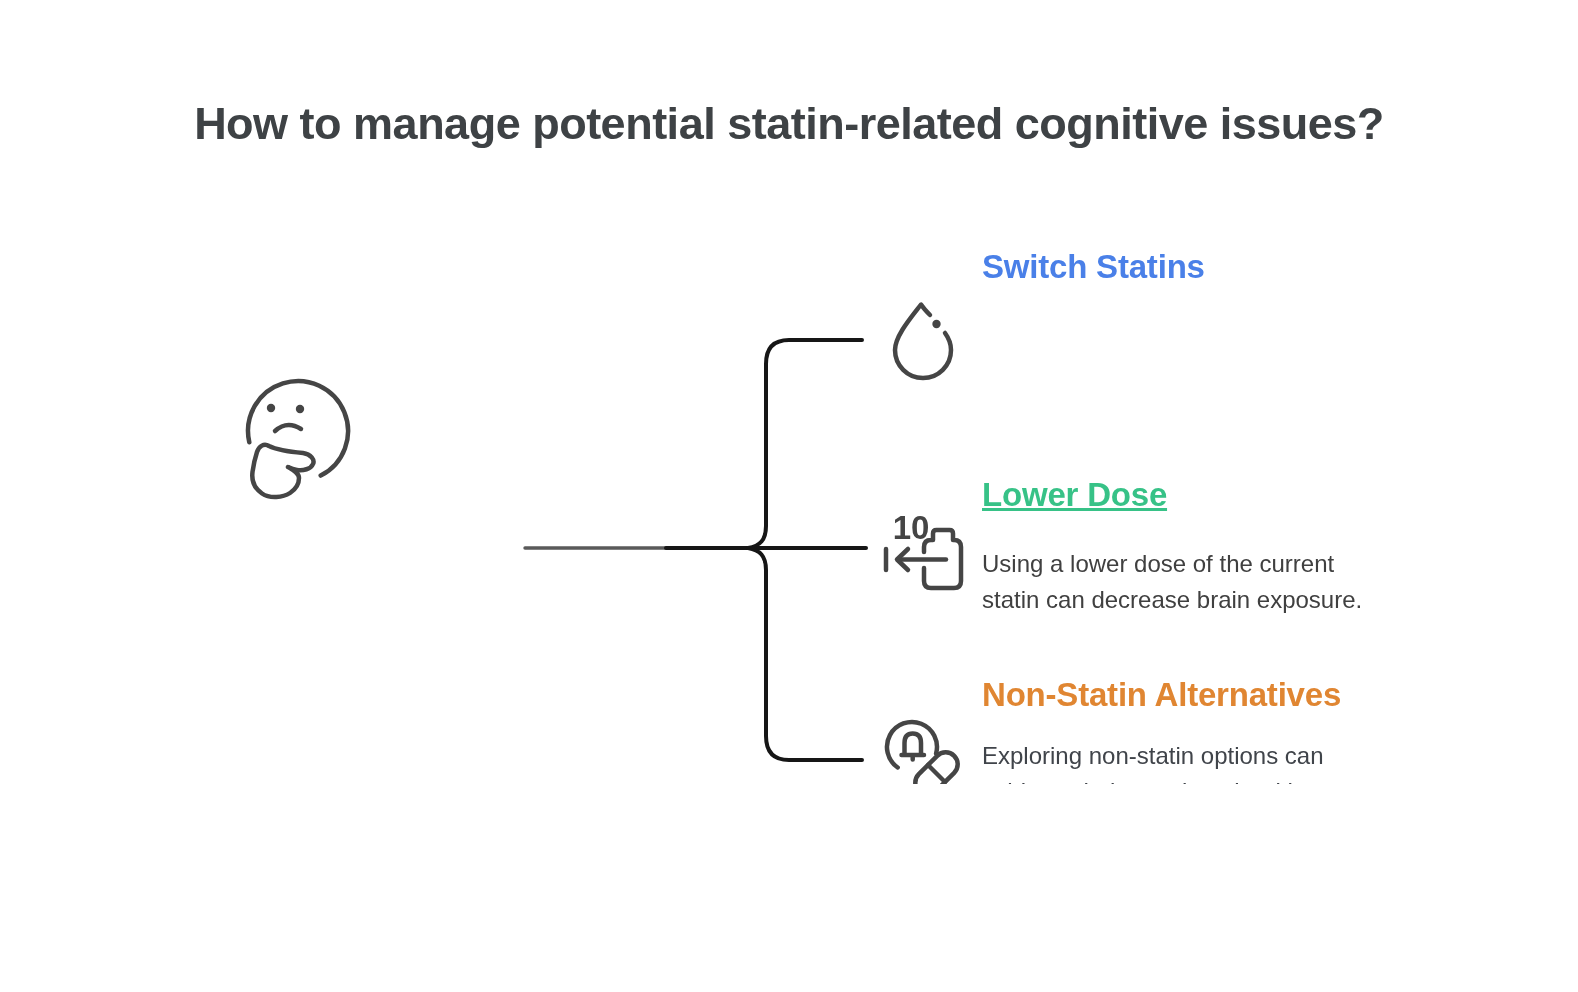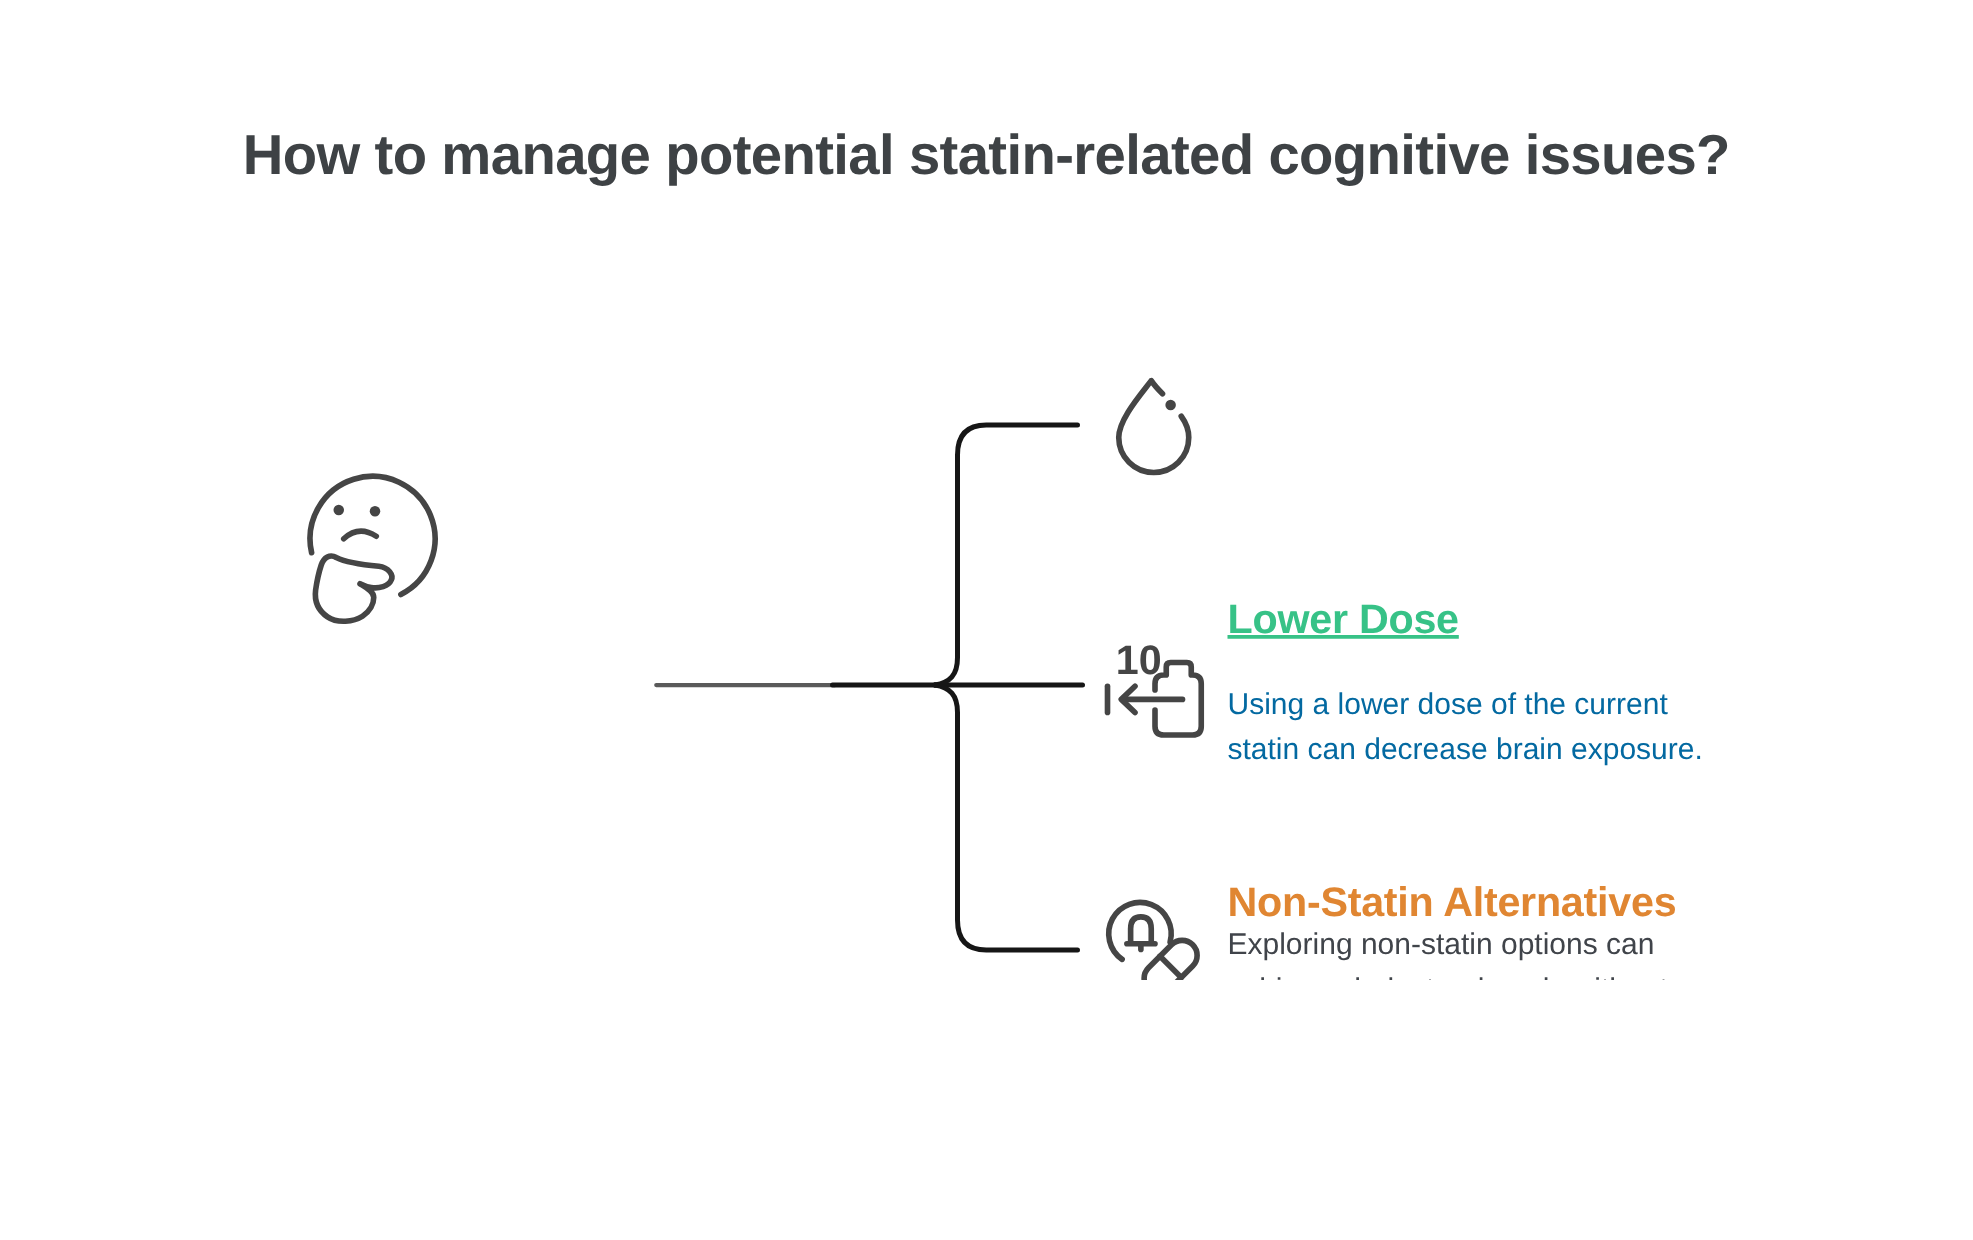--- a/index.html
+++ b/index.html
@@ -122,23 +122,24 @@
 
   <svg class="abs" style="left:880px; top:716px; width:90px; height:92px" viewBox="880 716 90 92">
     <path class="st" d="M 936.1 753.5 A 25 25 0 1 0 897.7 767.5"></path>
     <path class="st" d="M 901.5 755 L 924 755
          M 904.5 755 L 904.5 743 Q 904.5 733.5 912.7 733.5 Q 921 733.5 921 743 L 921 755
          M 912.7 755 L 912.7 759.5"></path>
     <rect class="st" fill="#ffffff" x="911.5" y="761.5" width="50" height="24" rx="12" transform="rotate(-45 936.5 773.5)"></rect>
     <path class="st" d="M 928 765 L 945 782"></path>
   </svg>
 
+  <h2 class="branch-heading" style="top: 248px; color: rgb(74, 128, 232);">Switch Statins</h2>
 
   <h2 class="branch-heading" style="top: 476px; color: rgb(55, 194, 135); text-decoration: underline;">Lower Dose</h2>
-  <p class="branch-body" style="top: 546px; color: #0369a1;">Using a lower dose of the current
+  <p class="branch-body" style="top: 546px; color: #404040;">Using a lower dose of the current
 statin can decrease brain exposure.</p>
 
-  <h2 class="branch-heading" style="top: 703px; color: rgb(224, 134, 50);">Non-Statin Alternatives</h2>
+  <h2 class="branch-heading" style="top: 676px; color: rgb(224, 134, 50);">Non-Statin Alternatives</h2>
   <p class="branch-body" style="top: 738px; color: rgb(64, 68, 74);">Exploring non-statin options can
 achieve cholesterol goals without
 brain exposure.</p>
 
 </div>
 
 </body></html>

